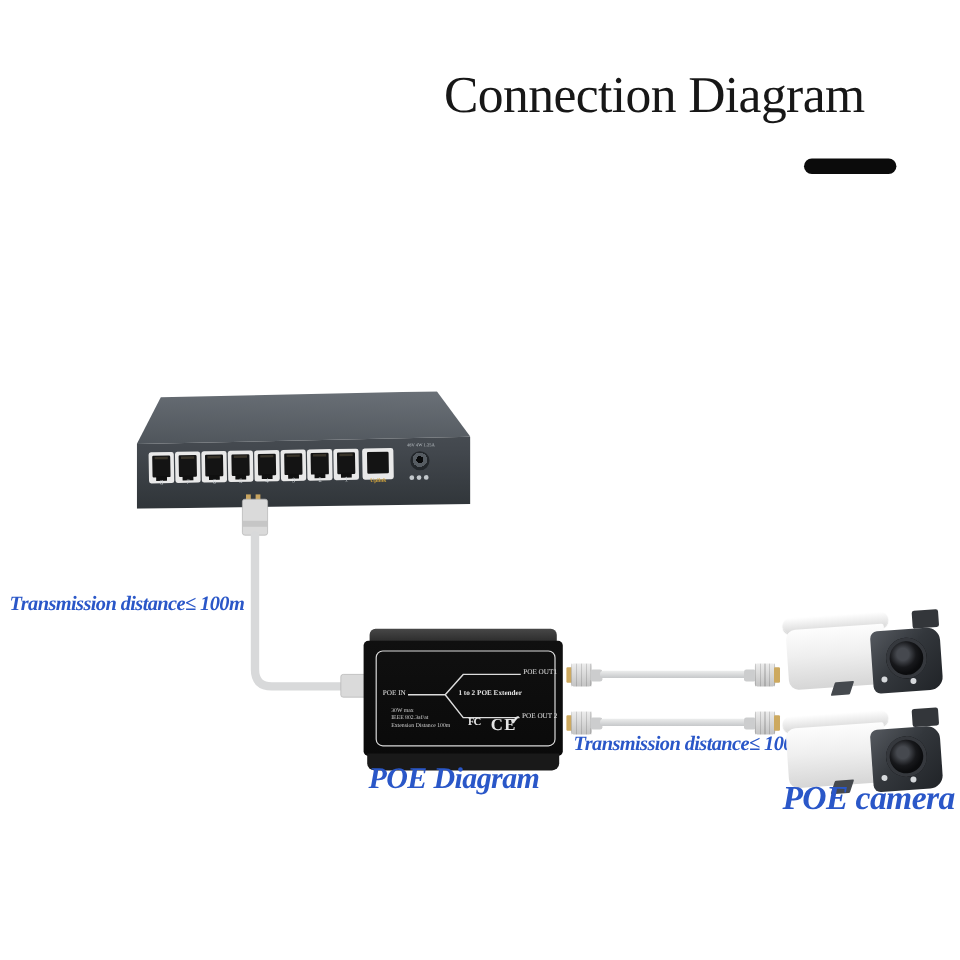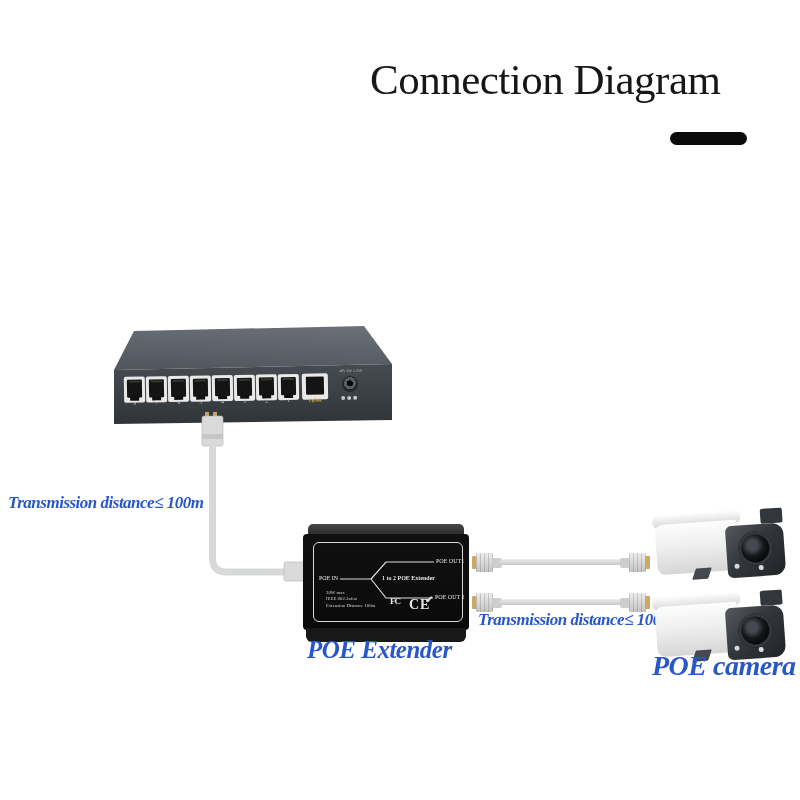--- a/index.html
+++ b/index.html
@@ -200,21 +200,21 @@
         <div>30W max</div>
         <div>IEEE 802.3af/at</div>
         <div>Extension Distance 100m</div>
       </div>
       <div class="cert c-fcc">FC</div>
       <div class="cert c-ce">CE</div>
       <div class="cert c-chk">✔</div>
     </div>
   </div>
 
-  <div class="blue lbl-extender">POE Extender</div>
+  <div class="blue lbl-extender">POE Diagram</div>
 
   <div class="pcable pc-top">
     <div class="tip tipL"></div>
     <div class="cbody cbodyL"></div>
     <div class="sleeve sleeveL"></div>
     <div class="wire"></div>
     <div class="sleeve sleeveR"></div>
     <div class="cbody cbodyR"></div>
     <div class="tip tipR"></div>
   </div>

